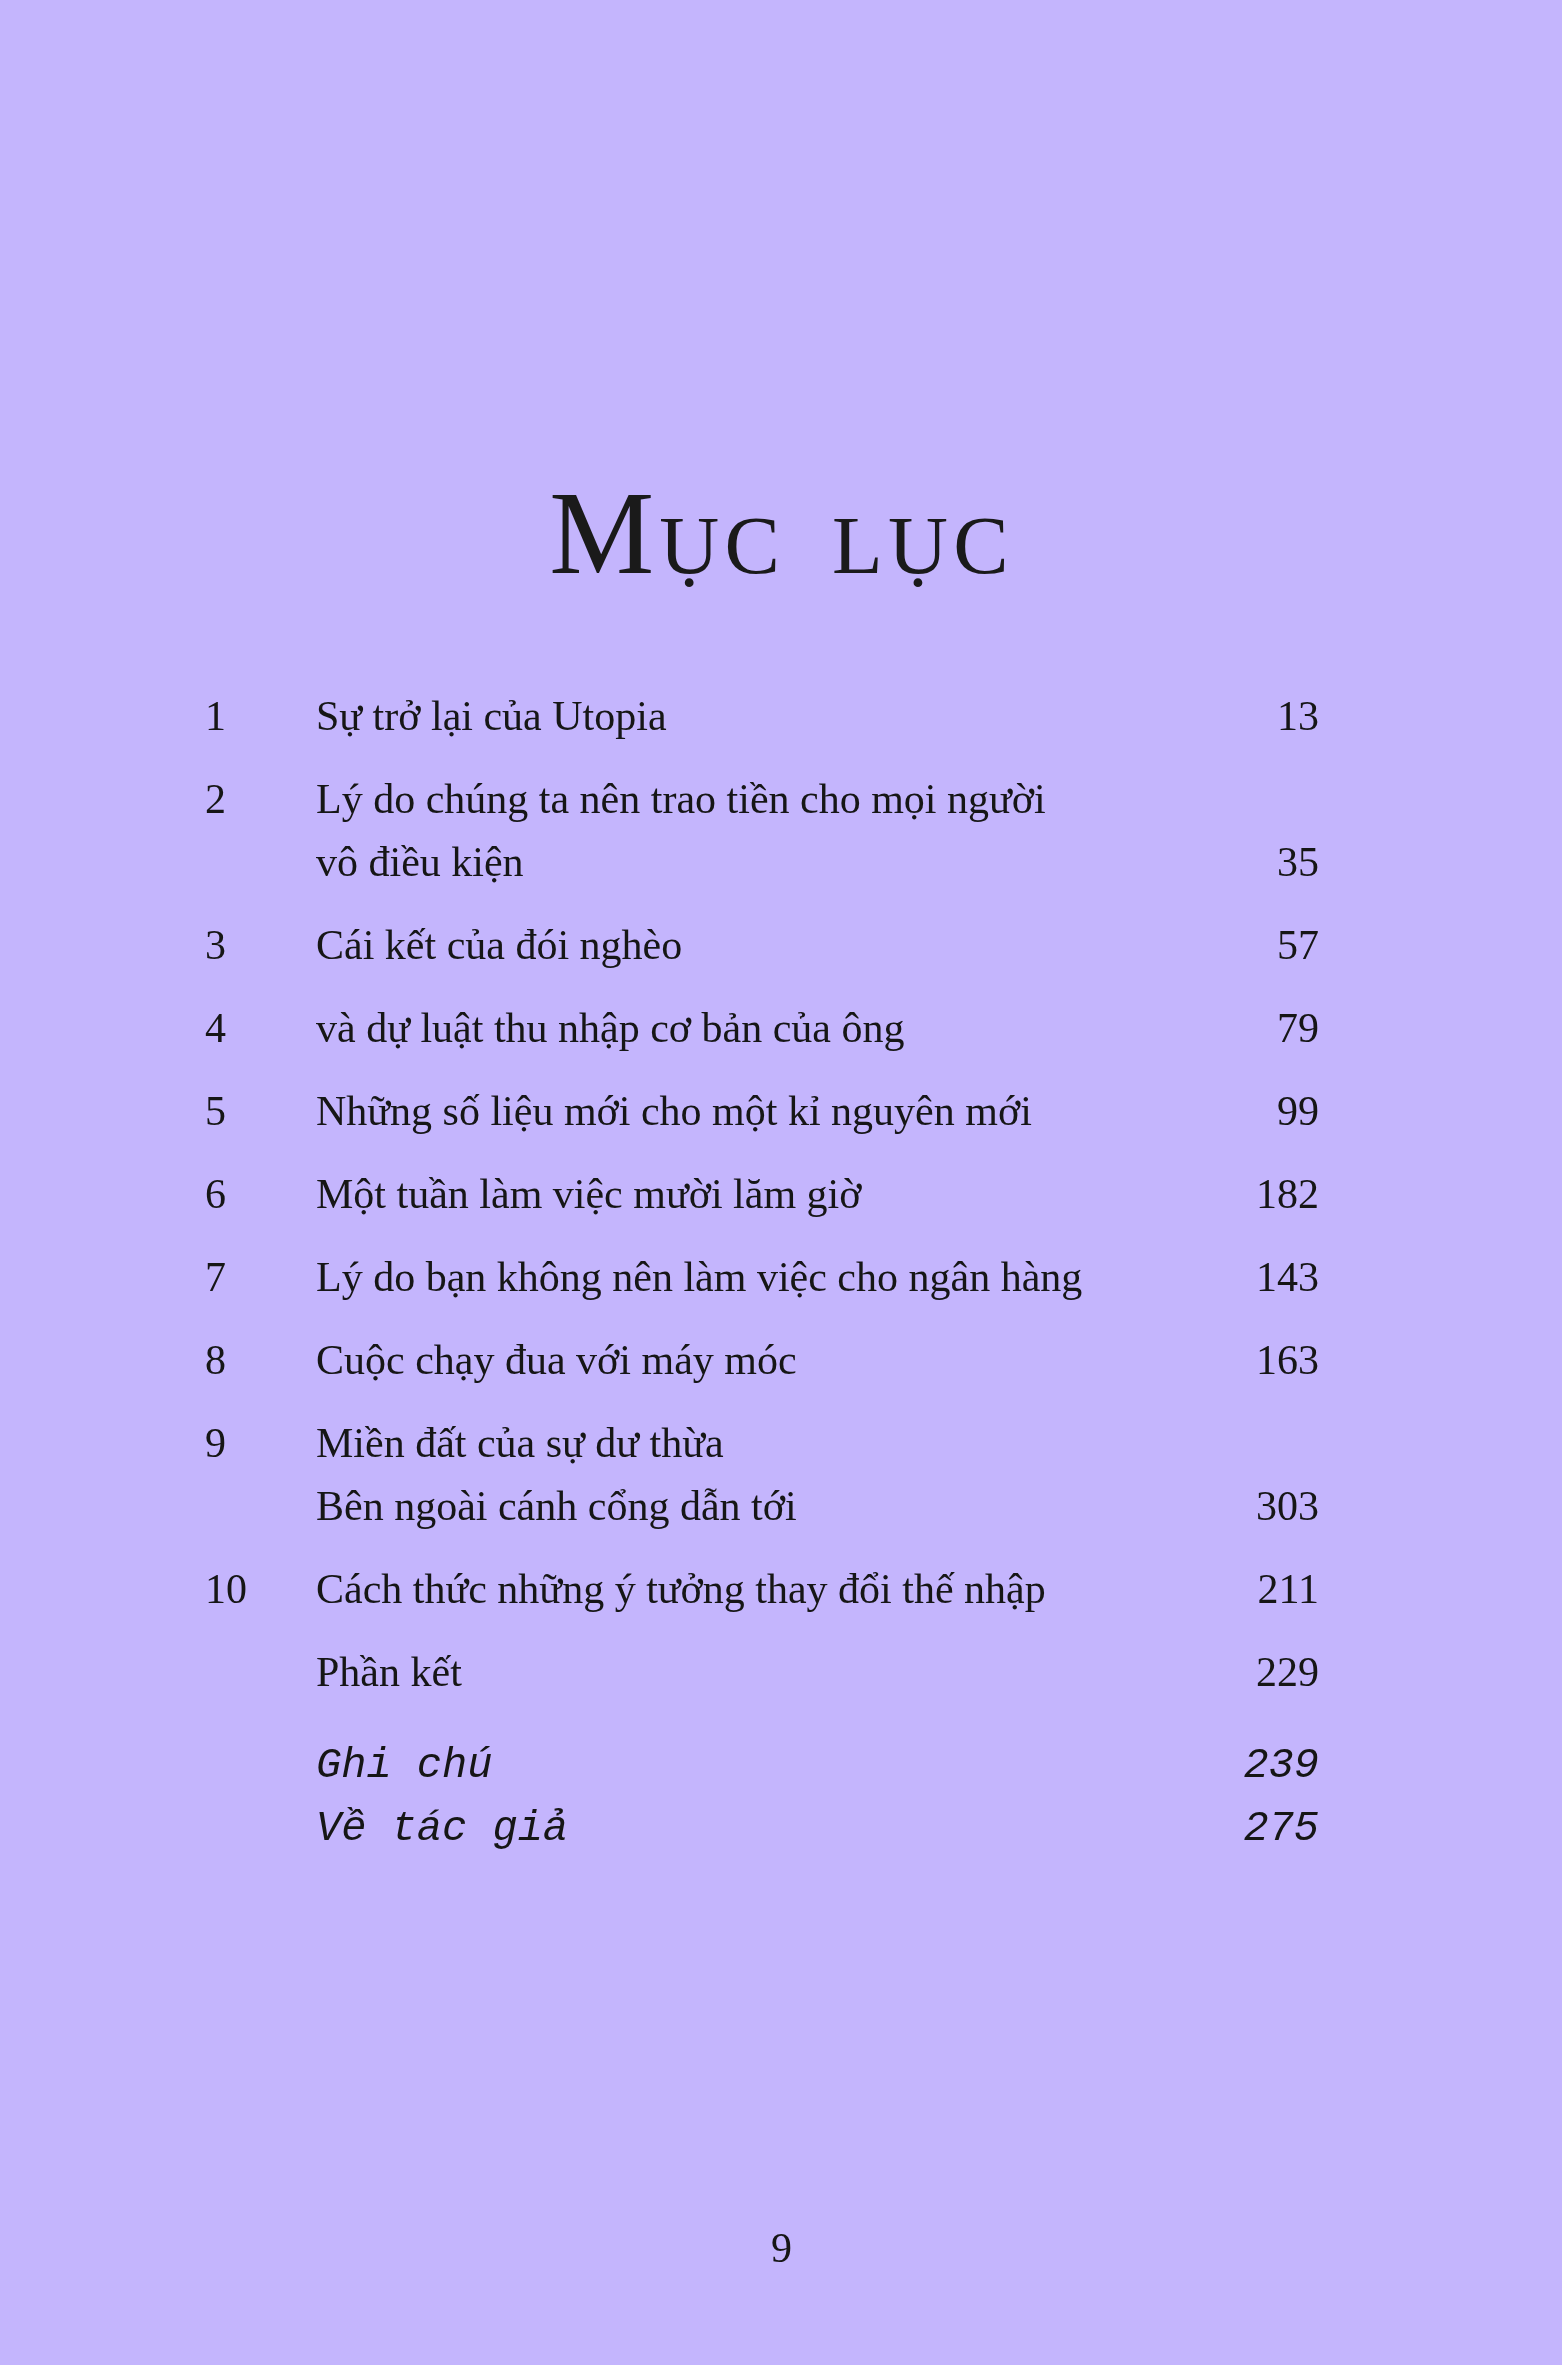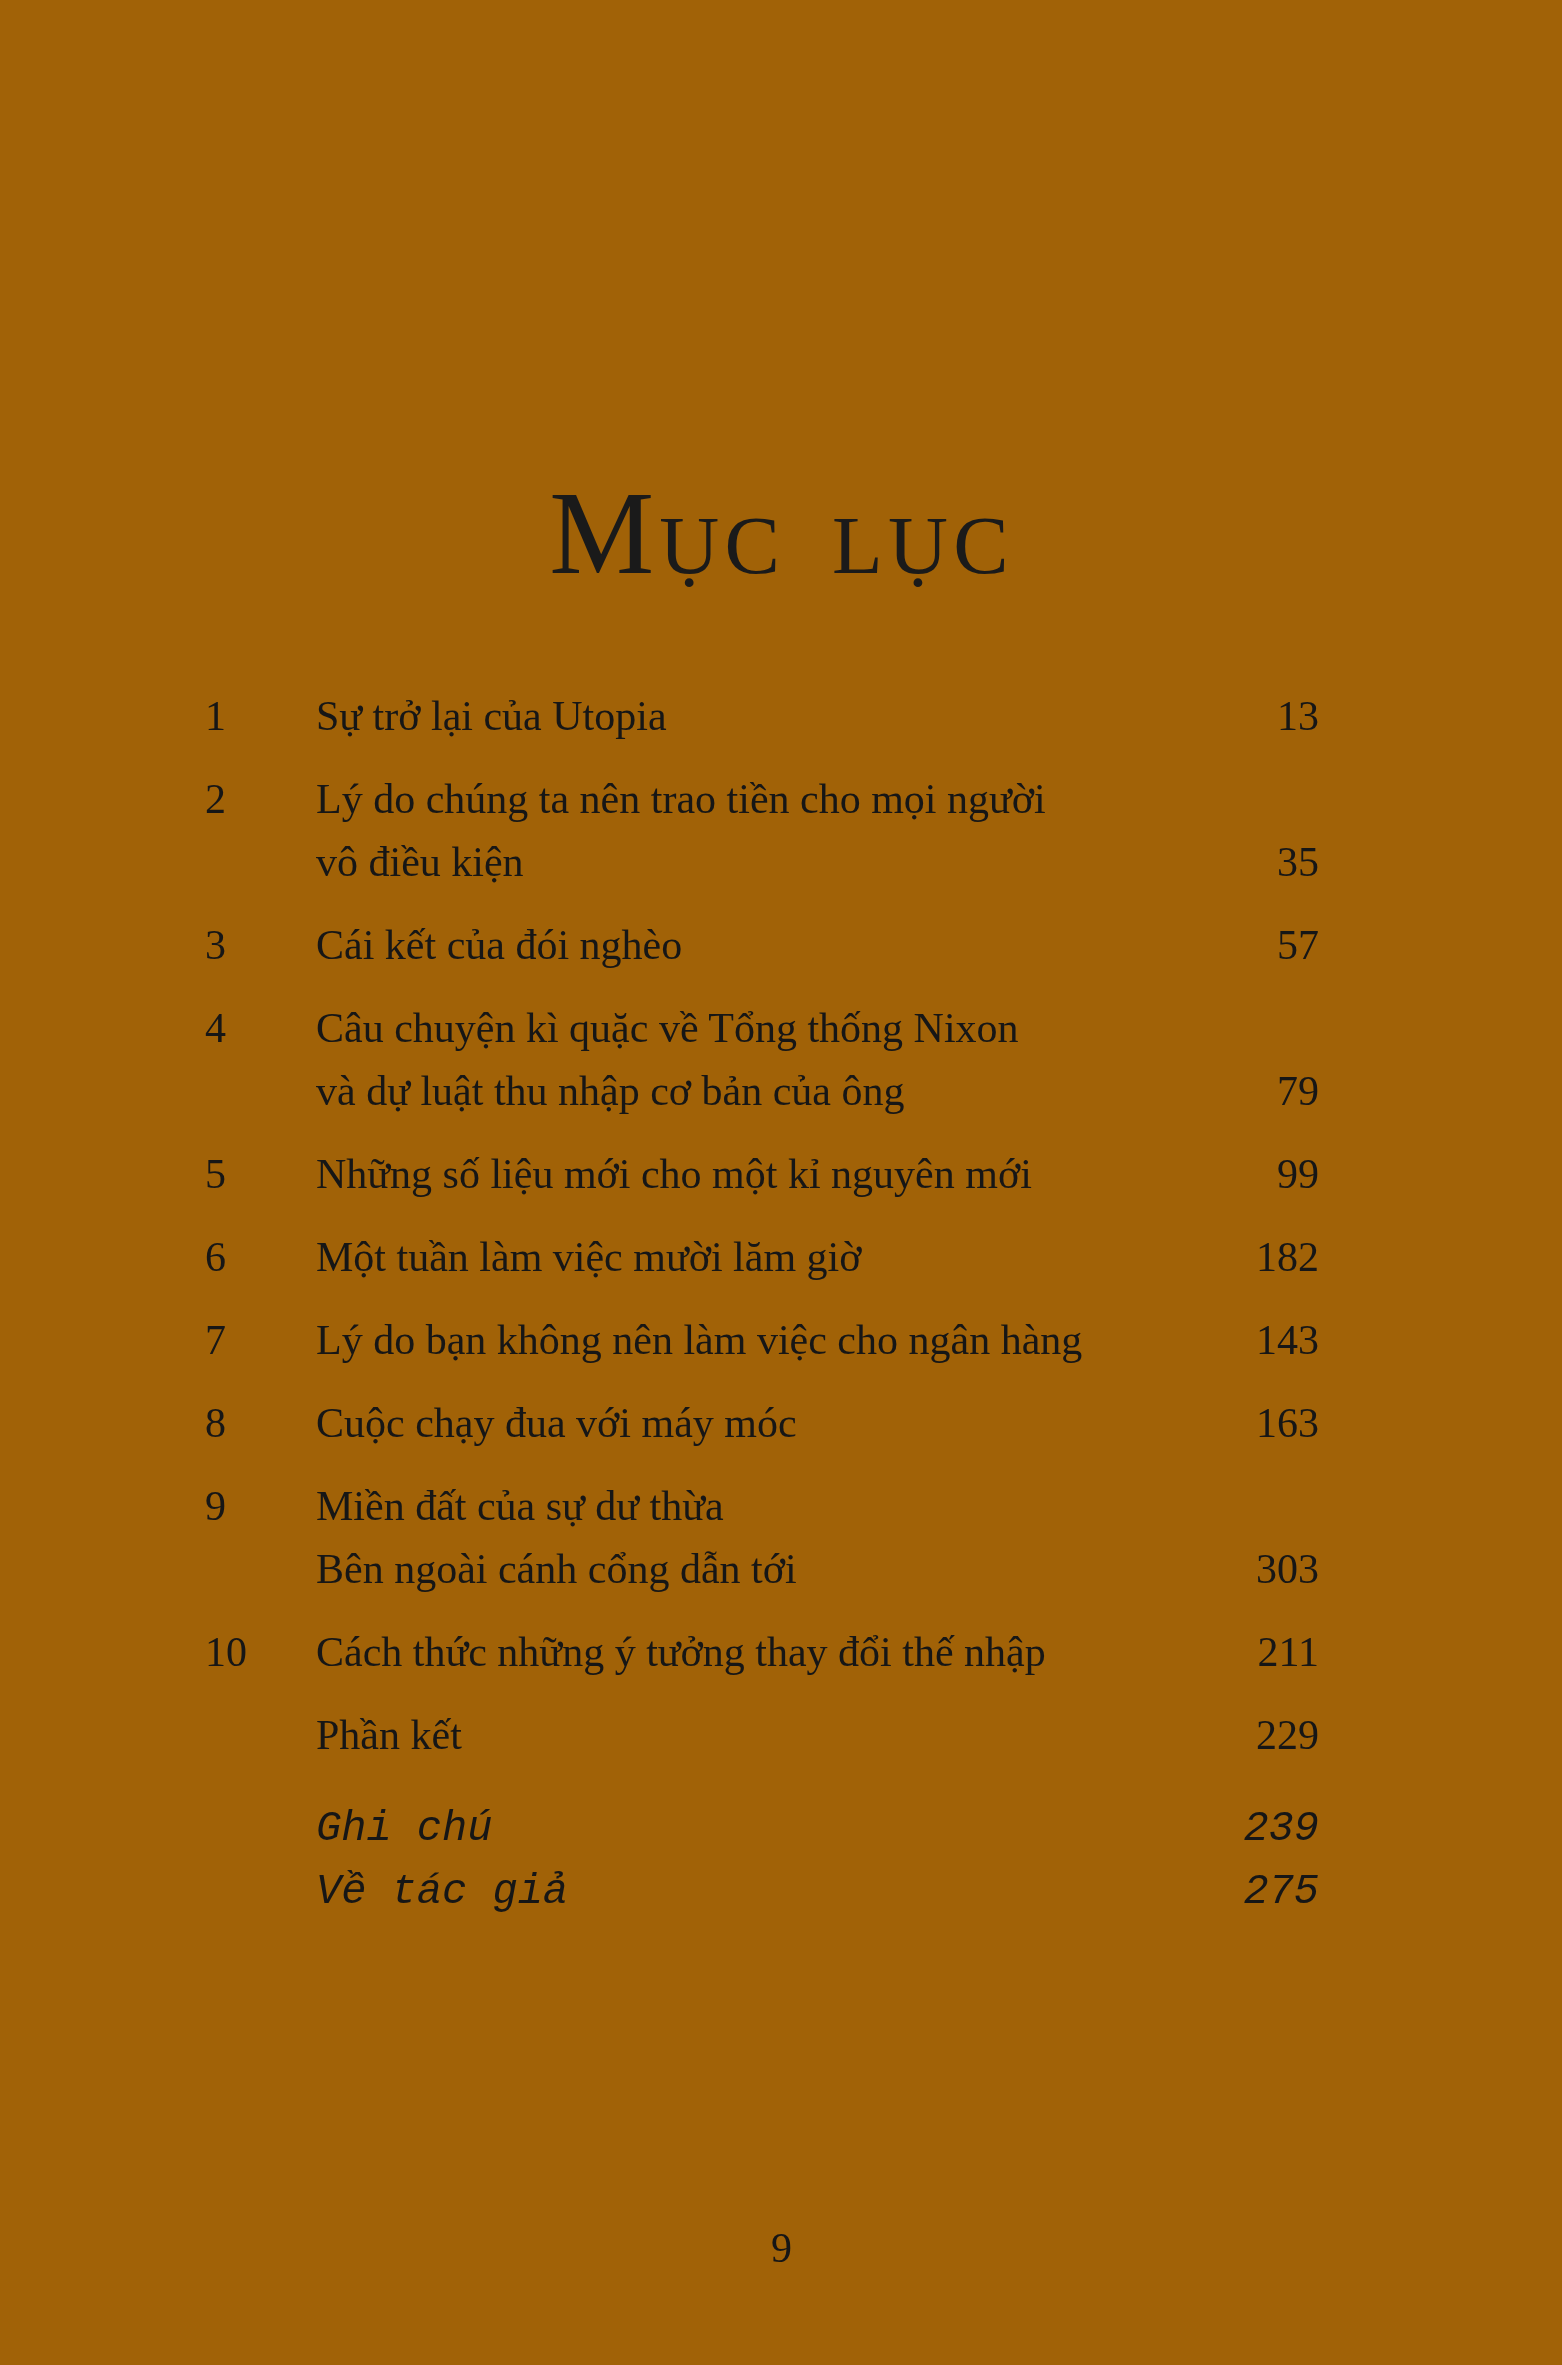--- a/index.html
+++ b/index.html
@@ -5,21 +5,21 @@
   html, body {
     margin: 0;
     padding: 0;
     background: #e8e8e8;
   }
   #book-page {
     position: relative;
     width: 1563px;
     height: 2366px;
     margin: 0 auto;
-    background: #a16207;
+    background: #c4b5fd;
     color: #161616;
     font-family: "Liberation Serif", "DejaVu Serif", serif;
     overflow: hidden;
   }
   
   #page-title {
     position: absolute;
     top: 396px;
     left: 0;
     right: 0;
@@ -120,21 +120,20 @@
       <span class="titles">
         <span class="line">Cái kết của đói nghèo</span>
 
       </span>
       <span class="pg">57</span>
     </div>
 
     <div class="toc-row">
       <span class="num">4</span>
       <span class="titles">
-        <span class="line">Câu chuyện kì quặc về Tổng thống Nixon</span>
         <span class="line">và dự luật thu nhập cơ bản của ông</span>
       </span>
       <span class="pg">79</span>
     </div>
 
     <div class="toc-row">
       <span class="num">5</span>
       <span class="titles">
         <span class="line">Những số liệu mới cho một kỉ nguyên mới</span>
 

